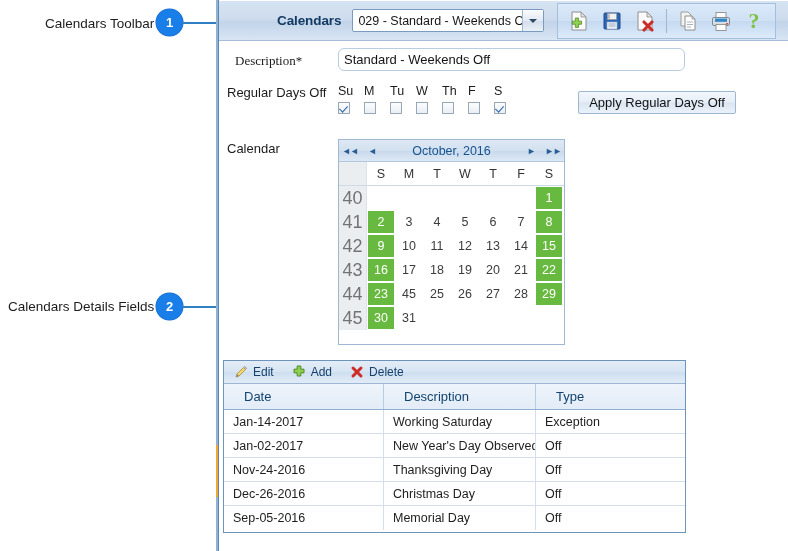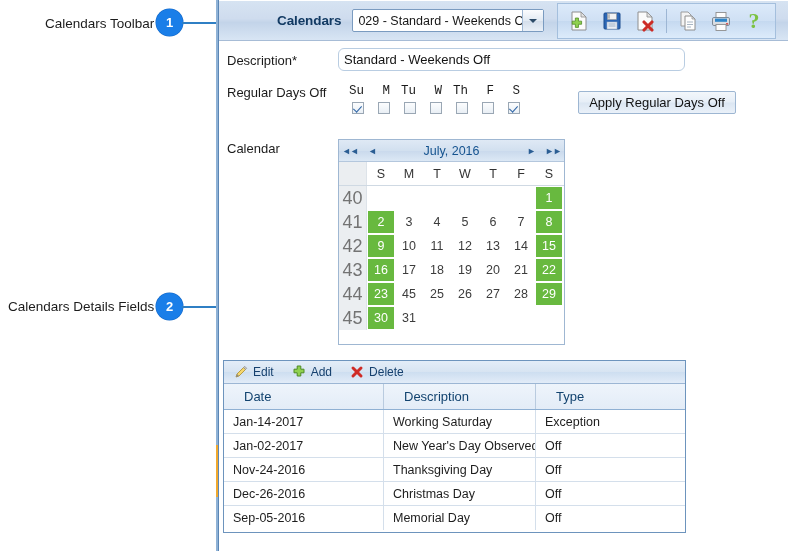--- a/index.html
+++ b/index.html
@@ -130,21 +130,21 @@
     font-size:13px;
     color:#131313;
     padding-left:5px;
     line-height:21px;
     white-space:nowrap;
     overflow:hidden;
   }
   .dow-wrap{position:absolute;left:337px;top:84px;display:flex;}
   .dow{
     width:26px;
-    display:flex;flex-direction:column;align-items:flex-end;font-family:Liberation Mono, monospace;
+    display:flex;flex-direction:column;align-items:flex-start;
   }
   .dow-name{font-size:12.5px;color:#1b1b1b;margin-bottom:4px;}
   .cb{
     width:12px;height:12px;
     border:1px solid #9aa7b4;
     background:linear-gradient(to bottom,#fcfdfe,#e9eff5);
     box-sizing:border-box;
     position:relative;
   }
   .cb.checked::after{
@@ -393,21 +393,21 @@
         </div>
 
         <div class="tb-btn">
           <svg width="24" height="24" viewBox="0 0 24 24">
             <text x="12" y="19" font-family="Liberation Serif, serif" font-size="22" font-weight="bold" fill="#7cc242" text-anchor="middle">?</text>
           </svg>
         </div>
       </div>
     </div>
 
-    <div class="form-label" style="left:8px;top:53px;">Description*</div>
+    <div class="form-label" style="left:16px;top:53px;font-family:Liberation Serif, serif;">Description*</div>
     <div class="text-input" style="left:119px;top:48px;width:347px;height:23px;">Standard - Weekends Off</div>
 
     <div class="form-label" style="left:8px;top:85px;text-align:right;">Regular Days Off</div>
 
     <div class="dow-wrap" style="left:119px;top:84px;">
       <div class="dow">
         <div class="dow-name">Su</div>
         <div class="cb checked"></div>
       </div>
       <div class="dow">
@@ -437,21 +437,21 @@
     </div>
 
     <div class="btn" style="left:359px;top:91px;width:158px;height:23px;">Apply Regular Days Off</div>
 
     <div class="form-label" style="left:8px;top:141px;">Calendar</div>
 
     <div class="cal" style="left:119px;top:139px;">
       <div class="cal-head">
         <div class="cal-nav">◄◄</div>
         <div class="cal-nav">◄</div>
-        <div class="cal-title">July, 2016</div>
+        <div class="cal-title">October, 2016</div>
         <div class="cal-nav">►</div>
         <div class="cal-nav">►►</div>
       </div>
 
       <div class="cal-dow-row">
         <div class="cal-wk-col"></div>
         <div class="cal-dow-cell">S</div>
         <div class="cal-dow-cell">M</div>
         <div class="cal-dow-cell">T</div>
         <div class="cal-dow-cell">W</div>

